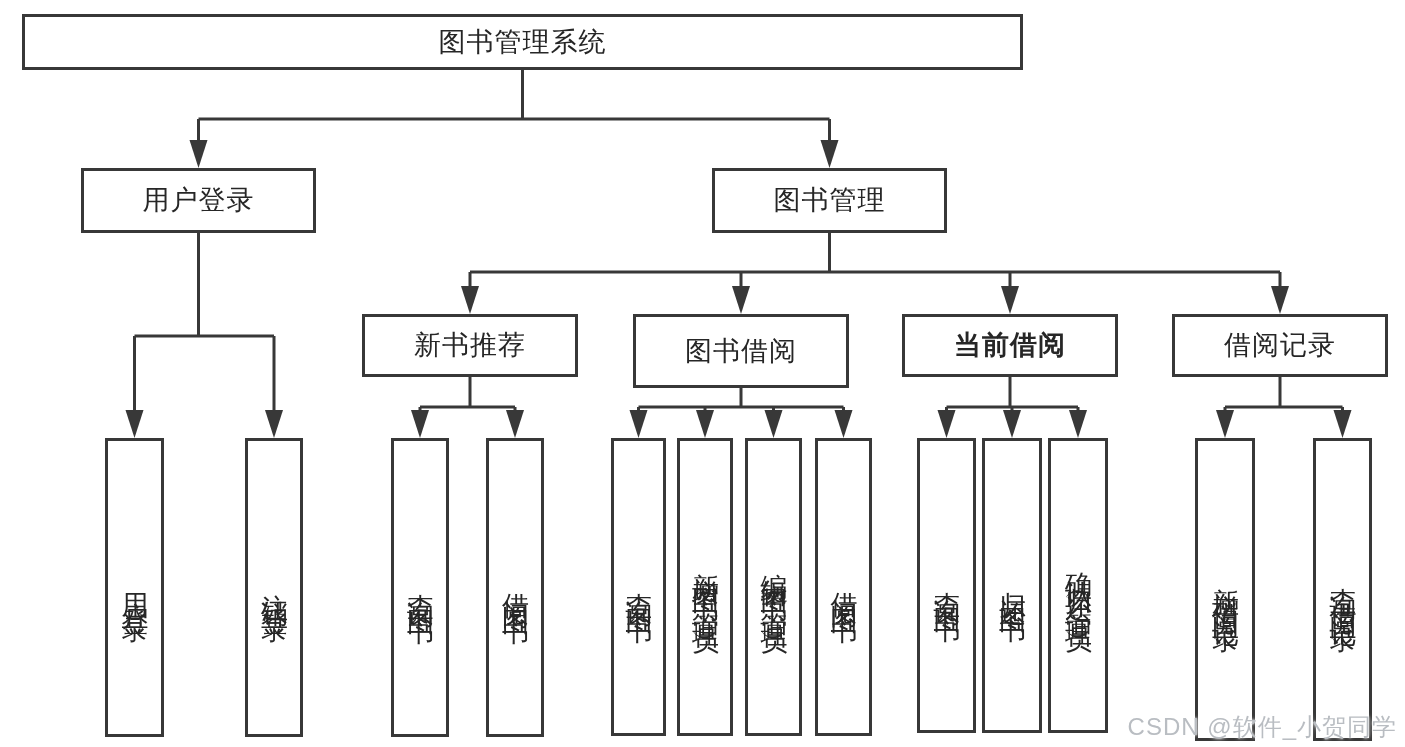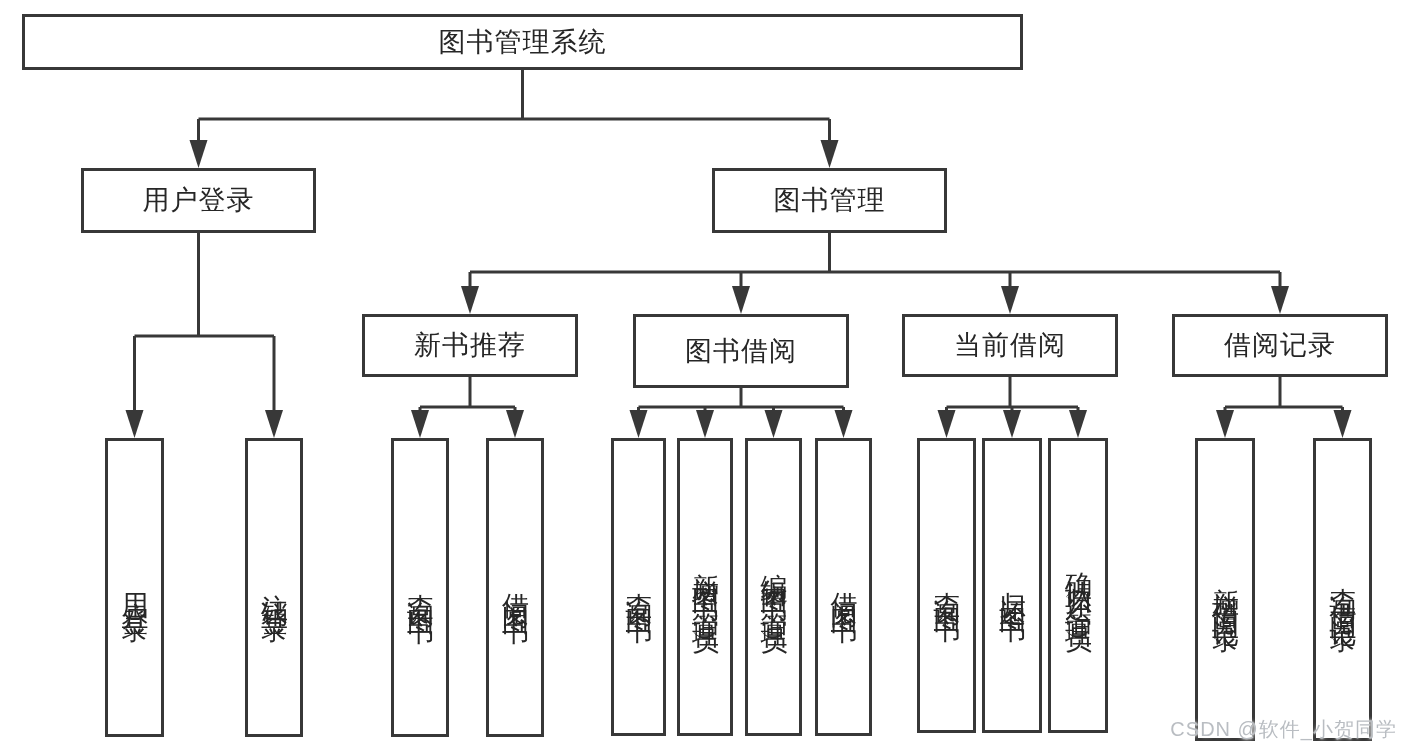--- a/index.html
+++ b/index.html
@@ -38,21 +38,21 @@
   }
   .box.v {
     writing-mode: vertical-rl;
     letter-spacing: 8px;
     white-space: nowrap;
   }
   .watermark {
     position: absolute;
     right: 8px;
     bottom: 4px;
-    font-size: 20px;
+    font-size: 24px;
     color: #b9bdc2;
     letter-spacing: 1px;
     text-shadow: 0 0 2px #ffffff, 0 0 4px #ffffff;
     white-space: nowrap;
   }
 </style>
 </head>
 <body>
 
 <div class="canvas">
@@ -90,21 +90,21 @@
     </g>
   </svg>
 
   <div class="box h" style="left:22px; top:14px; width:1001px; height:56px;">图书管理系统</div>
 
   <div class="box h" style="left:81px; top:168px; width:235px; height:65px;">用户登录</div>
   <div class="box h" style="left:712px; top:168px; width:235px; height:65px;font-family:Liberation Serif, serif;">图书管理</div>
 
   <div class="box h" style="left:362px; top:314px; width:216px; height:63px;">新书推荐</div>
   <div class="box h" style="left:633px; top:314px; width:216px; height:74px;">图书借阅</div>
-  <div class="box h" style="left:902px; top:314px; width:216px; height:63px;">当前借阅</div>
+  <div class="box h" style="left:902px; top:314px; width:216px; height:63px;font-weight:bold;">当前借阅</div>
   <div class="box h" style="left:1172px; top:314px; width:216px; height:63px;">借阅记录</div>
 
   <div class="box v" style="left:105px; top:438px; width:59px; height:299px;">用户登录</div>
   <div class="box v" style="left:245px; top:438px; width:58px; height:299px;">注销登录</div>
 
   <div class="box v" style="left:391px; top:438px; width:58px; height:299px;">查询图书</div>
   <div class="box v" style="left:486px; top:438px; width:58px; height:299px;">借阅图书</div>
 
   <div class="box v" style="left:611px; top:438px; width:55px; height:298px;">查询图书</div>
   <div class="box v" style="left:677px; top:438px; width:56px; height:298px;">新增图书（管理员）</div>

